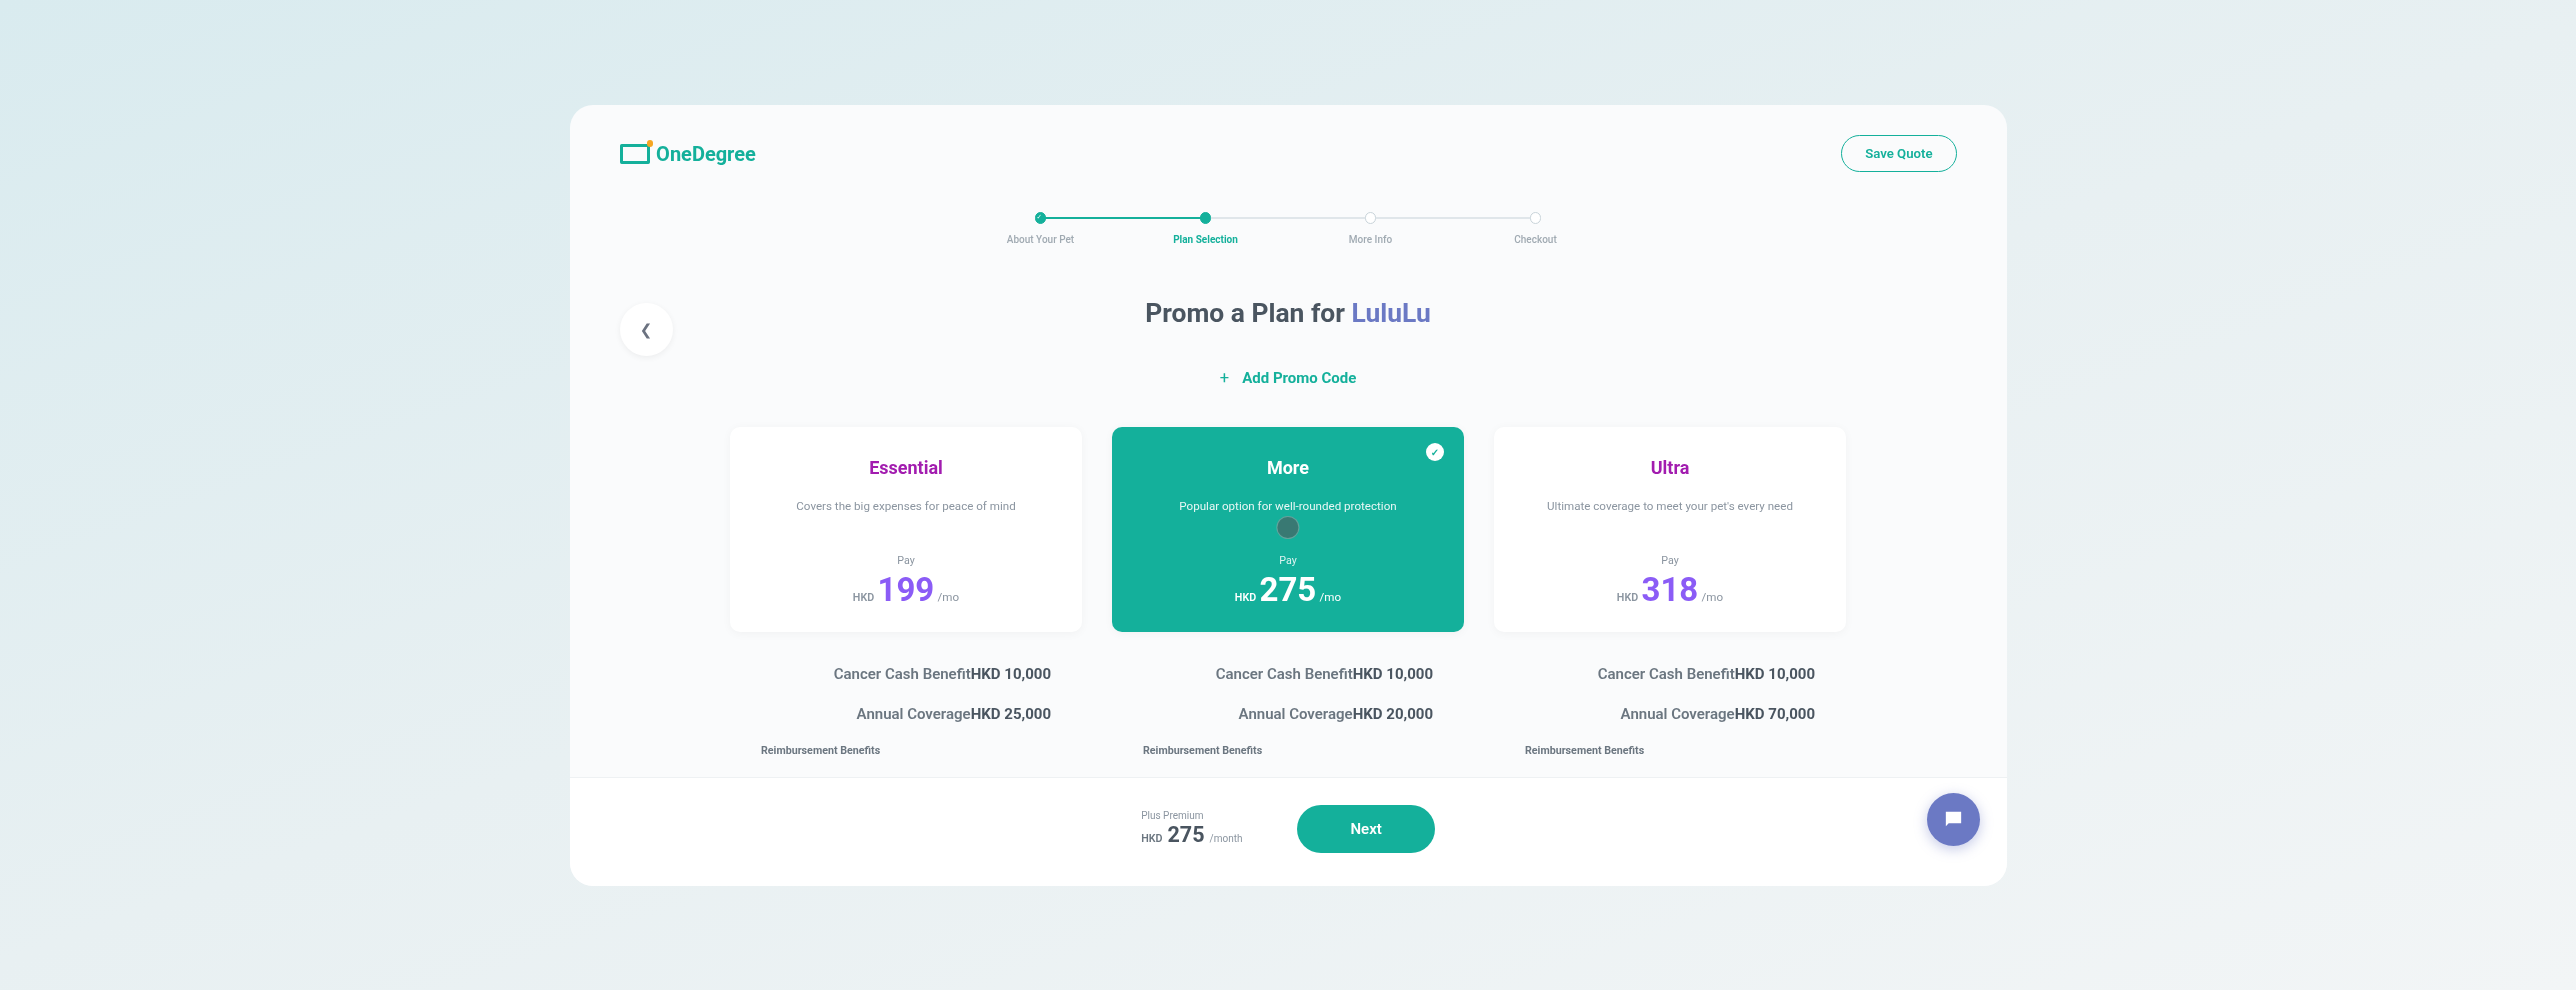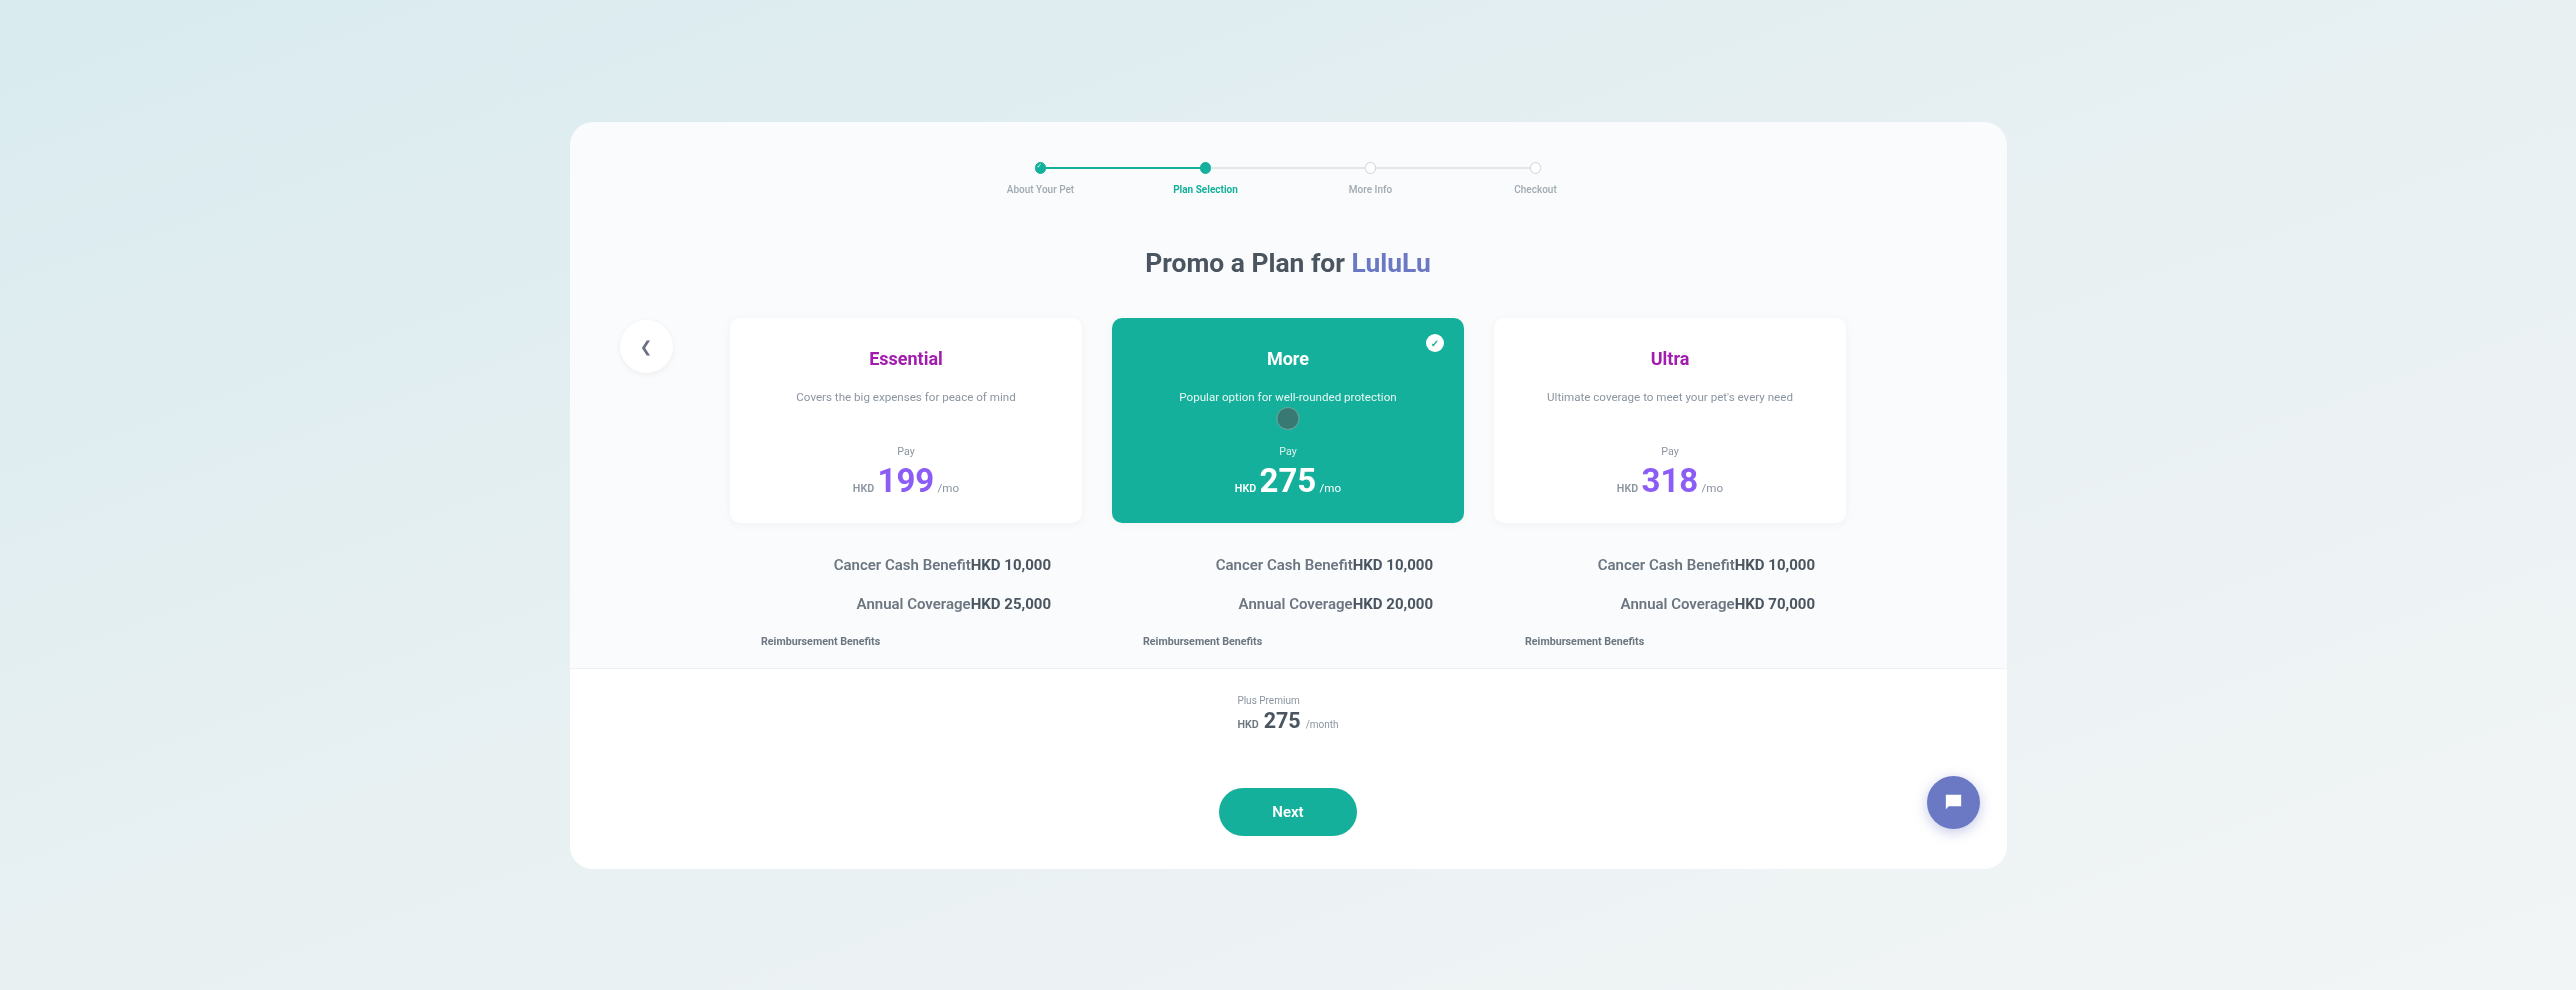--- a/index.html
+++ b/index.html
@@ -42,35 +42,42 @@
     .plan.selected .price-cur, .plan.selected .price-num, .plan.selected .price-suf { color: #fff; }
     .plan-check { position: absolute; top: 16.5px; right: 20px; width: 18px; height: 18px; border-radius: 50%; background: #fff; color: #14b09b; display: none; align-items: center; justify-content: center; font-size: 10px; font-weight: 700; }
     .plan.selected .plan-check { display: flex; }
     .plan-circle { position: absolute; top: 89px; left: 50%; transform: translateX(-11.6px); width: 23px; height: 23px; border-radius: 50%; background: #525659; opacity: 0.6; border: 1.7px solid rgba(255,255,255,0.4); }
     .details { display: flex; justify-content: center; gap: 30px; margin-top: 33px; padding: 0 50px; }
     .details-col { width: 352px; padding: 0 31px; }
     .drow { display: flex; justify-content: flex-end; font-size: 15px; margin-bottom: 21.5px; }
     .drow .l { color: #6b7680; font-weight: 600; }
     .drow .v { color: #4a5560; font-weight: 700; }
     .dsection { font-size: 10.7px; color: #6b7680; font-weight: 700; margin-bottom: 20px; }
-    .footer { display: flex; justify-content: center; align-items: center; gap: 55px; padding: 26.4px 0 33px 0; background: #fff; border-top: 0.8px solid #eef1f3; margin-top: 0; flex-direction: column; }
+    .footer { display: flex; justify-content: center; align-items: center; gap: 55px; padding: 26.4px 0 33px 0; background: #fff; border-top: 0.8px solid #eef1f3; margin-top: 0; }
     .footer-left { text-align: left; }
     .footer-plan { font-size: 10px; color: #8b95a0; }
     .footer-price { display: flex; align-items: baseline; gap: 5px; margin-top: 1.7px; }
     .footer-cur { font-size: 10.7px; color: #6b7680; font-weight: 600; }
     .footer-num { font-size: 21.5px; color: #4a5560; font-weight: 700; }
     .footer-suf { font-size: 10px; color: #8b95a0; }
     .next-btn { background: #14b09b; color: #fff; border: none; border-radius: 26.4px; padding: 15px 53px; font-size: 15px; font-weight: 600; cursor: pointer; }
     .chat { position: absolute; bottom: 40px; right: 26.4px; width: 53px; height: 53px; border-radius: 50%; background: #6b79c4; box-shadow: 0 3.3px 13.2px rgba(107,121,196,0.4); cursor: pointer; display: flex; align-items: center; justify-content: center; }
     .chat svg { width: 23px; height: 23px; fill: #fff; }
   </style>
 </head>
 <body>
 
 <div class="app">
+  <div class="header">
+    <div class="logo">
+      <div class="logo-mark"></div>
+      <span class="logo-text">OneDegree</span>
+    </div>
+    <button class="save-quote">Save Quote</button>
+  </div>
 
   <button class="back-btn">
     <span>❮</span>
   </button>
 
   <div class="stepper">
     <div class="step done">
       <div class="step-dot"></div>
       <div class="step-line"></div>
       <div class="step-label">About Your Pet</div>
@@ -88,20 +95,23 @@
     <div class="step">
       <div class="step-dot"></div>
       <div class="step-label">Checkout</div>
     </div>
   </div>
 
   <h1 class="title">
     <span>Promo a Plan for </span><span class="pet">LuluLu</span>
   </h1>
 
+  <div class="promo">
+    <span class="promo-plus">+</span><span>Add Promo Code</span>
+  </div>
 
   <div class="plans">
     <div class="plan">
 
       <div class="plan-name">Essential</div>
       <div class="plan-desc">Covers the big expenses for peace of mind</div>
       <div class="plan-pay">Pay</div>
       <div class="plan-price">
         <span class="price-cur">HKD</span>
         <span class="price-num">199</span>

